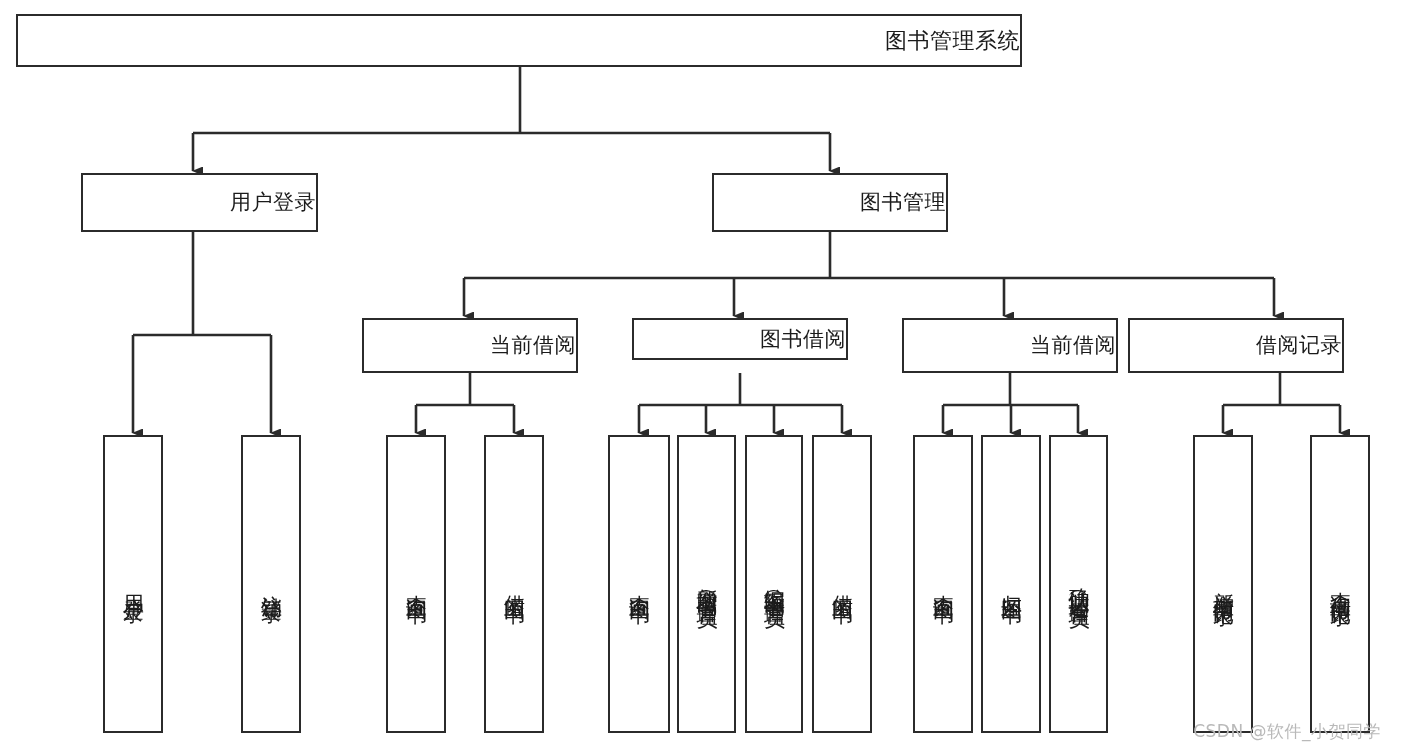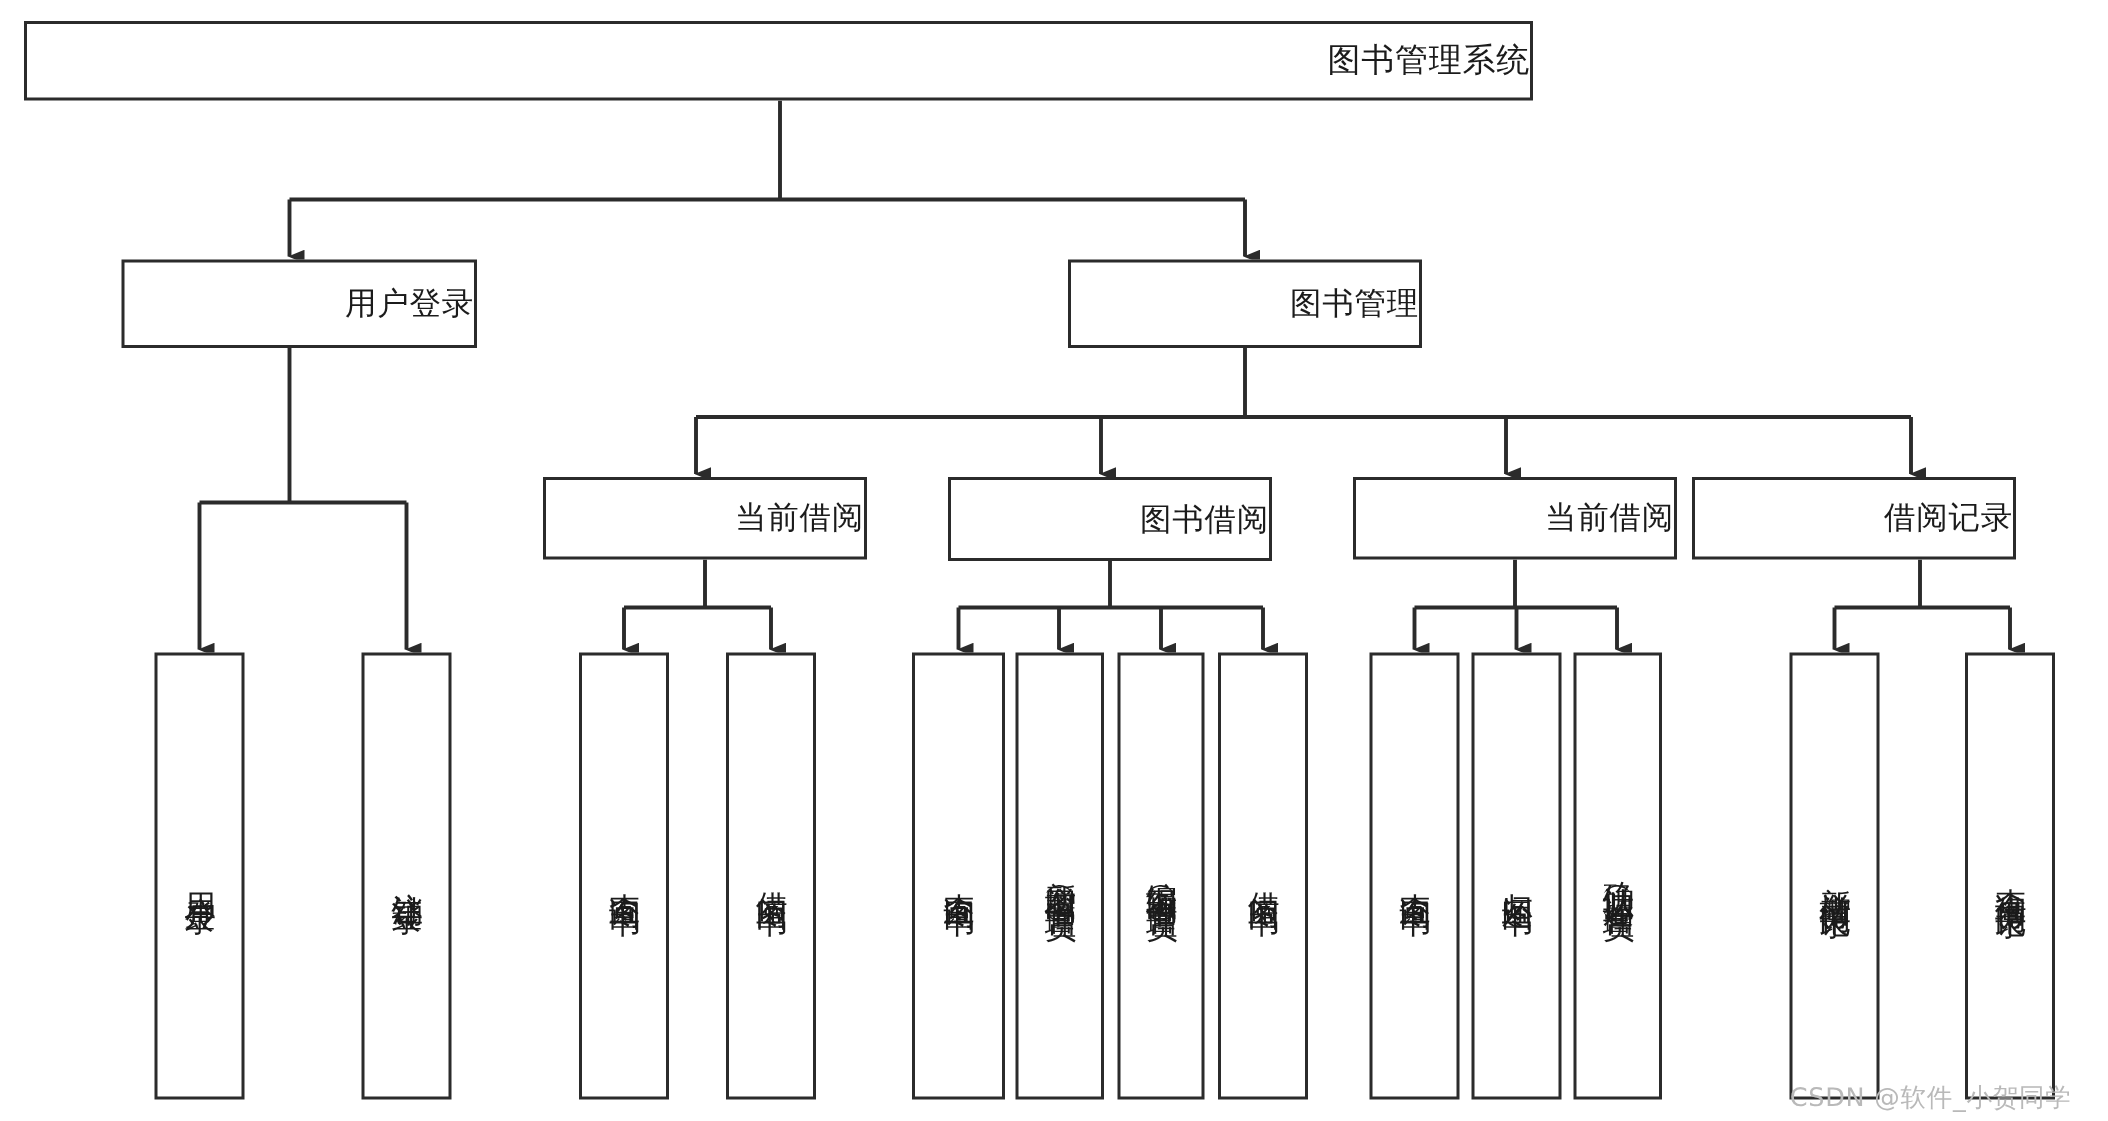--- a/index.html
+++ b/index.html
@@ -132,21 +132,21 @@
         <span class="node-label">用户登录</span>
       </div>
       <div class="node" style="left: 712px; top: 173px; width: 236px; height: 59px;">
         <span class="node-label">图书管理</span>
       </div>
     </div>
   <div id="level3-container">
       <div class="node" style="left: 362px; top: 318px; width: 216px; height: 55px;">
         <span class="node-label">当前借阅</span>
       </div>
-      <div class="node" style="left: 632px; top: 318px; width: 216px; height: 56px; padding-left: 48px;">
+      <div class="node" style="left: 632px; top: 318px; width: 216px; height: 42px; padding-left: 48px;">
         <span class="node-label">图书借阅</span>
       </div>
       <div class="node" style="left: 902px; top: 318px; width: 216px; height: 55px; padding-left: 28px;">
         <span class="node-label">当前借阅</span>
       </div>
       <div class="node" style="left: 1128px; top: 318px; width: 216px; height: 55px;">
         <span class="node-label">借阅记录</span>
       </div>
     </div>
   <div id="leaves-container">

